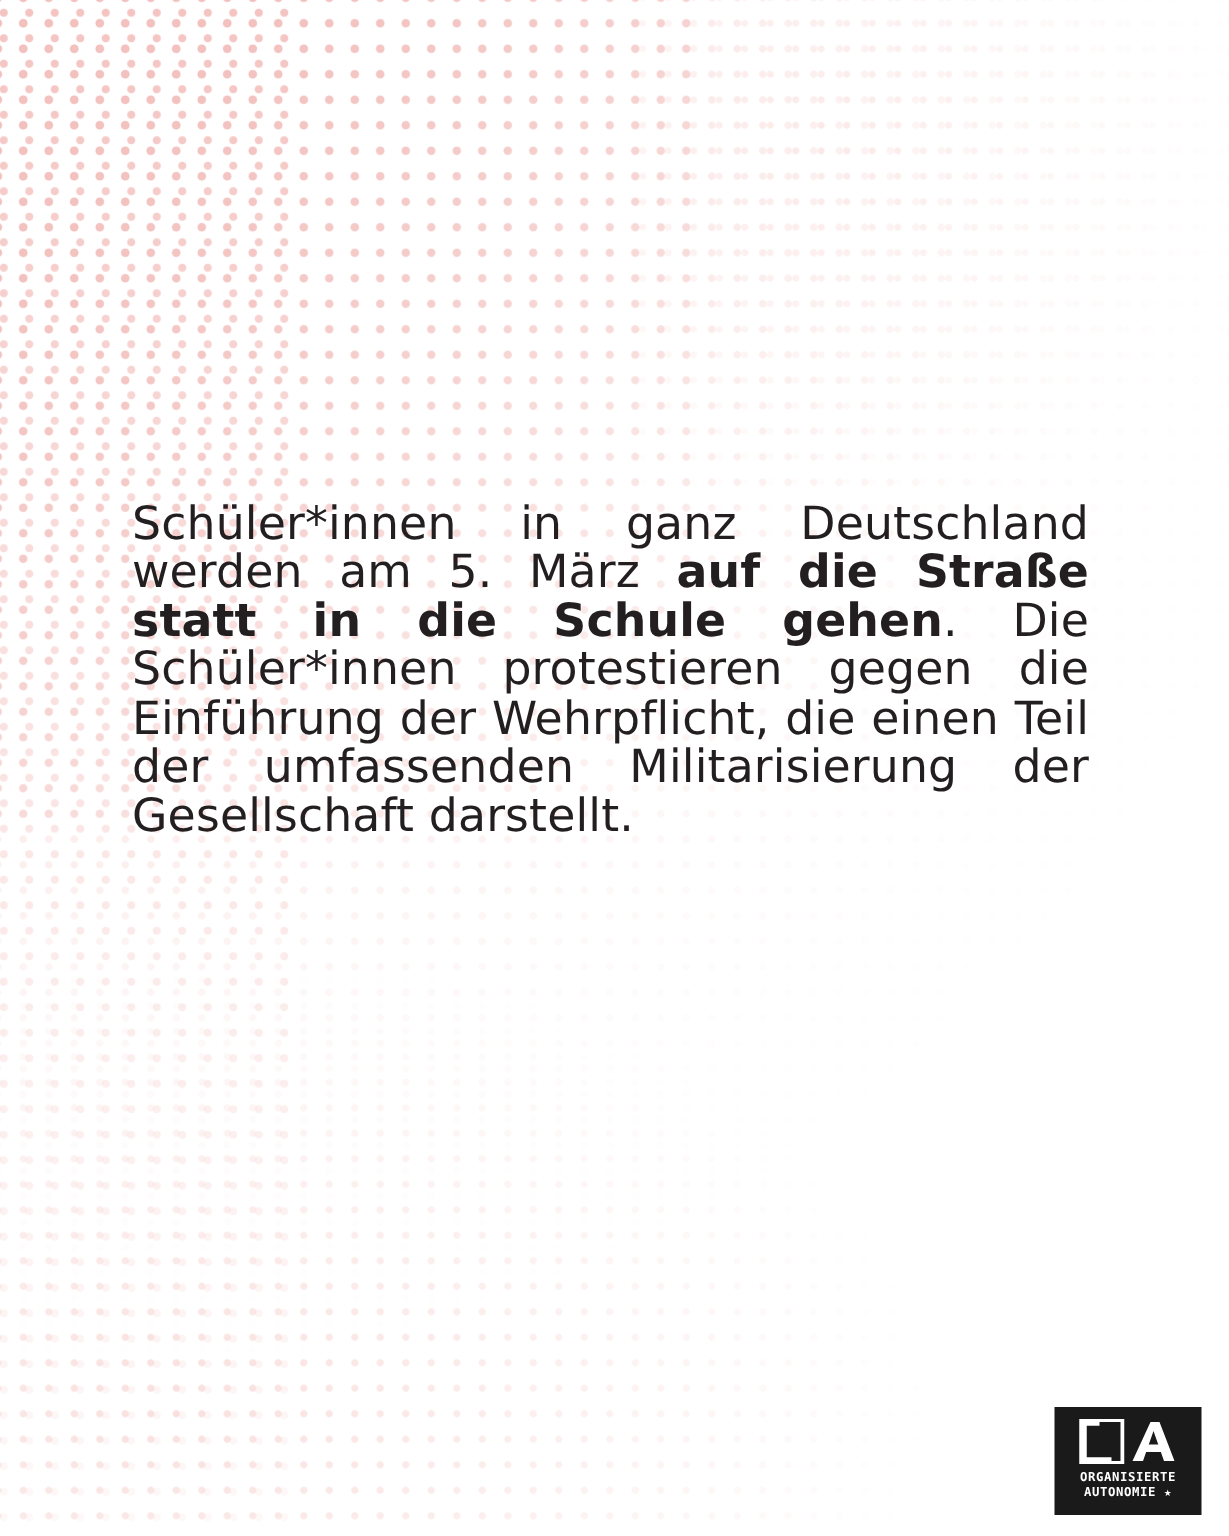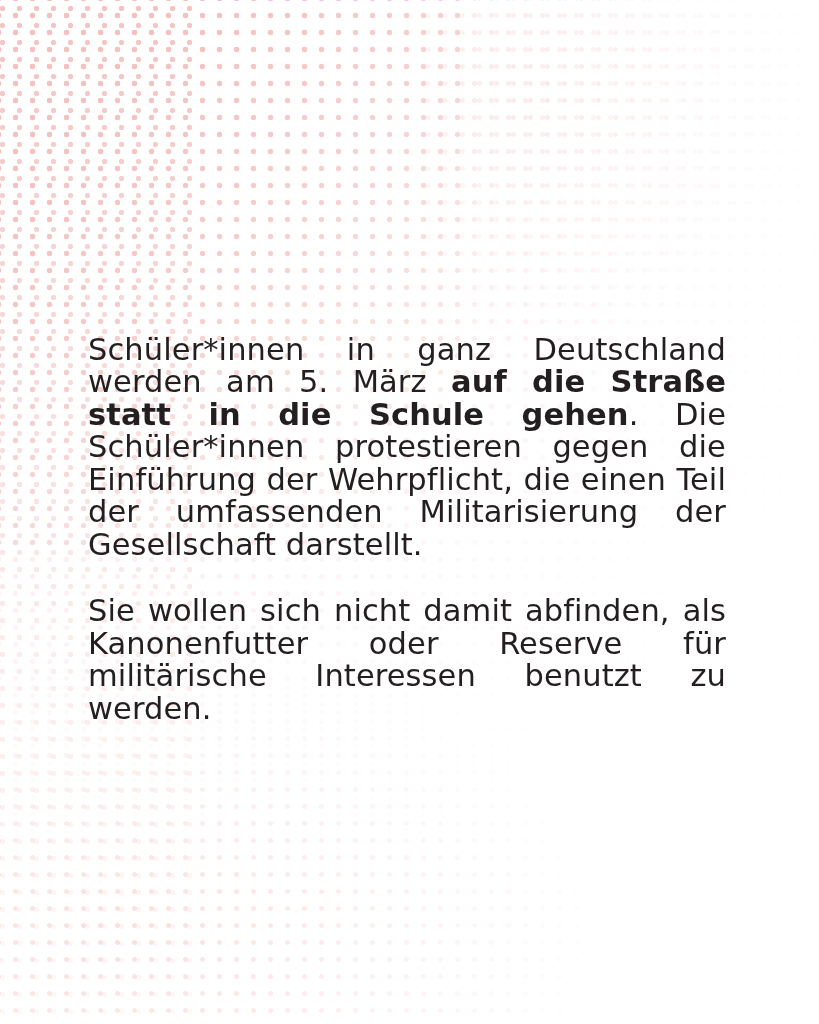--- a/index.html
+++ b/index.html
@@ -150,19 +150,28 @@
     <div class="dots-b"></div>
     <div class="dots-c"></div>
     <div class="dots-d"></div>
     <div class="dots-e"></div>
   </div>
 
   <div class="text-block">
     <p class="para">
       <span>Schüler*innen in ganz Deutschland werden am 5. März </span><b>auf die Straße statt in die Schule gehen</b><span>. Die Schüler*innen protestieren gegen die Einführung der Wehrpflicht, die einen Teil der umfassenden Militarisierung der Gesellschaft darstellt.</span>
     </p>
-    <p class="para">
-      <span>Sie wollen sich nicht damit abfinden, als Kanonenfutter oder Reserve für militärische Interessen benutzt zu werden.</span>
-    </p>
   </div>
 
+  <div class="logo">
+    <svg class="logo-mark" viewBox="0 0 66 30" aria-hidden="true">
+      <path d="M3 2 L28 2 L28 28 L3 28 Z" fill="none" stroke="#ffffff" stroke-width="5"></path>
+      <path d="M14 2 L28 2 L28 28 L22 28 L22 9 L14 9 Z" fill="#1a1a1a"></path>
+      <path d="M36 28 L48 2 L54 2 L64 28 L57 28 L50 8 L43 28 Z" fill="#ffffff"></path>
+      <rect x="44" y="17" width="13" height="5" fill="#ffffff"></rect>
+    </svg>
+    <div class="logo-lines">
+      <div>ORGANISIERTE</div>
+      <div>AUTONOMIE ★</div>
+    </div>
+  </div>
 
 </div>
 
 </body></html>

